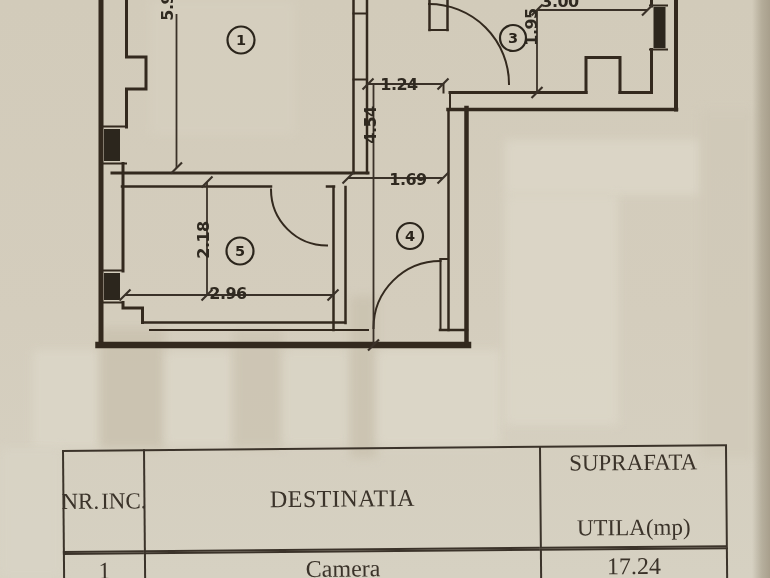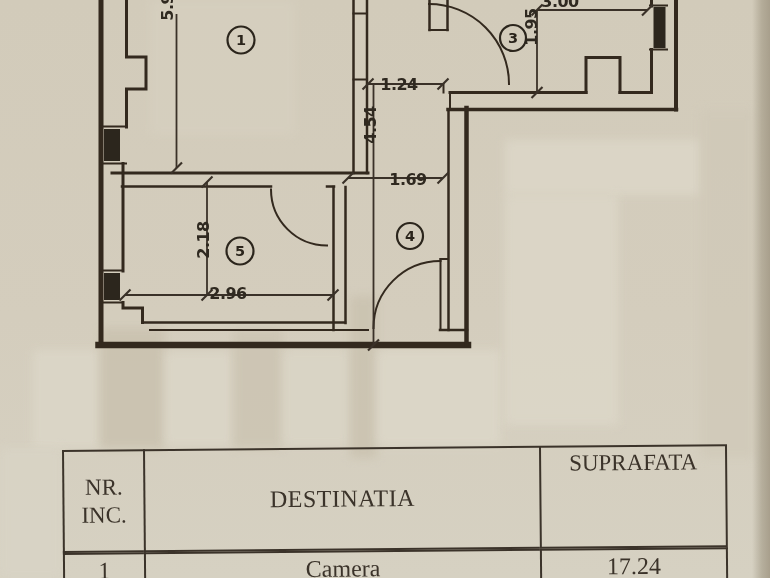--- a/index.html
+++ b/index.html
@@ -17,21 +17,21 @@
     transform:rotate(-0.5deg);transform-origin:0 0;
     color:#3b332a;
   }
   .tbl, .tbl *{box-sizing:border-box;}
   .tbl-grid{display:grid;grid-template-columns:81px 396px 188px;width:665px;}
   .cell{border:2.2px solid #3b332a;border-right:none;border-bottom:none;}
   .cell.last{border-right:2.2px solid #3b332a;}
   .hdr{height:103px;}
   .hdr-bottom{border-bottom:2.2px solid #3b332a;}
   .row{height:50px;}
-  .c-nrinc{display:flex;flex-direction:column;align-items:center;justify-content:center;gap:2px;font-size:23px;}
+  .c-nrinc{display:flex;flex-direction:row;align-items:center;justify-content:center;gap:2px;font-size:23px;}
   .c-dest{display:flex;align-items:center;justify-content:center;font-size:24px;letter-spacing:0.5px;}
   .c-supr{display:flex;flex-direction:column;align-items:center;justify-content:space-between;font-size:23px;padding:3px 0 5px 0;}
   .c-data{display:flex;align-items:flex-start;justify-content:center;font-size:24px;padding-top:3px;}
   .edge-shadow{position:absolute;right:0;top:0;width:18px;height:578px;z-index:4;
     background:linear-gradient(90deg,rgba(166,157,138,0) 0%,rgba(150,140,120,0.55) 60%,#9a907c 100%);
     background-color:transparent;}
 </style>
 </head>
 <body>
 
@@ -166,20 +166,21 @@
   <div class="tbl-grid">
     <div class="cell hdr hdr-bottom c-nrinc">
       <span>NR.</span>
       <span>INC.</span>
     </div>
     <div class="cell hdr hdr-bottom c-dest">
       <span>DESTINATIA</span>
     </div>
     <div class="cell last hdr hdr-bottom c-supr">
       <span>SUPRAFATA</span>
+      <span>UTILA(mp)</span>
     </div>
   </div>
   <div class="tbl-grid">
     <div class="cell row c-data">
       <span>1</span>
     </div>
     <div class="cell row c-data">
       <span>Camera</span>
     </div>
     <div class="cell last row c-data">

